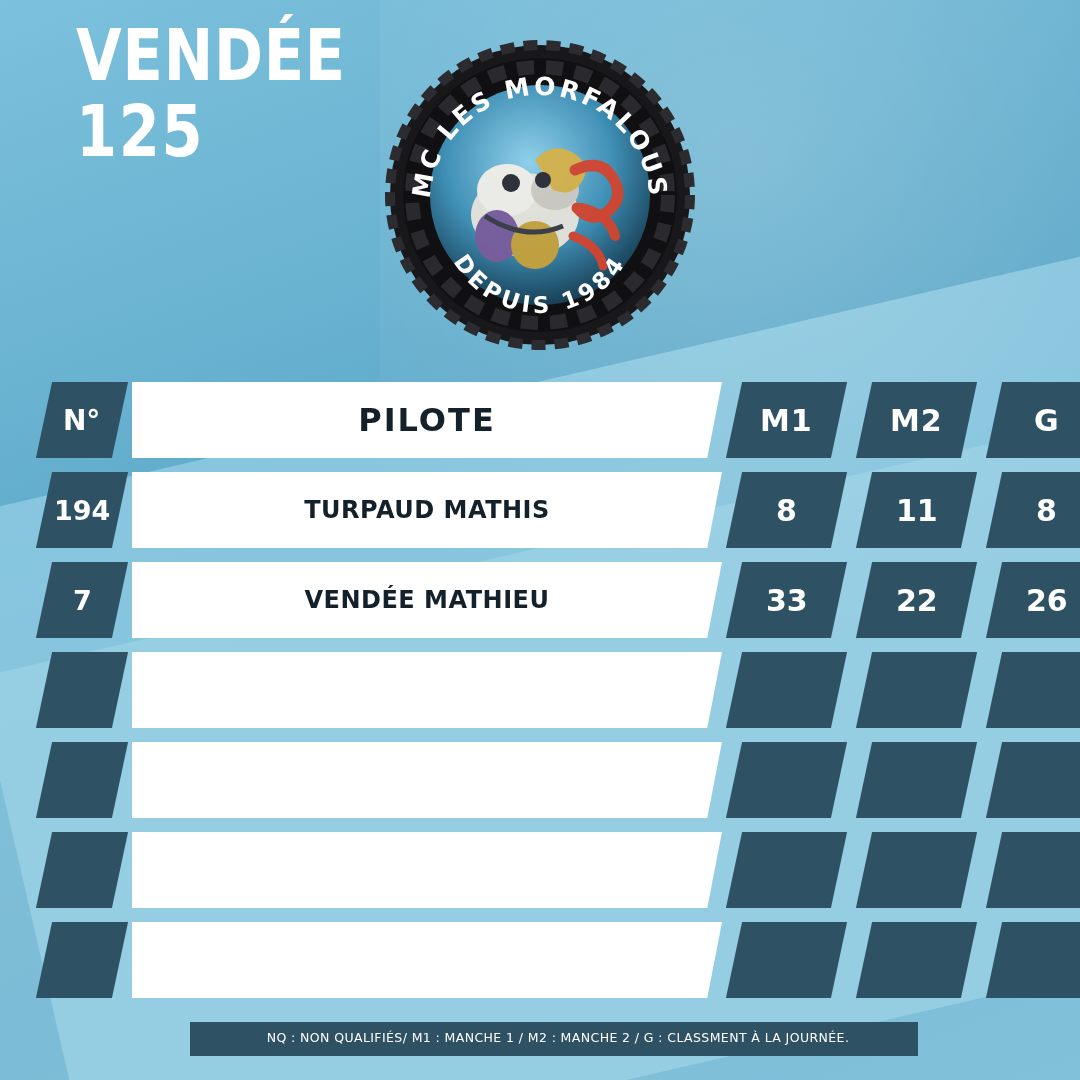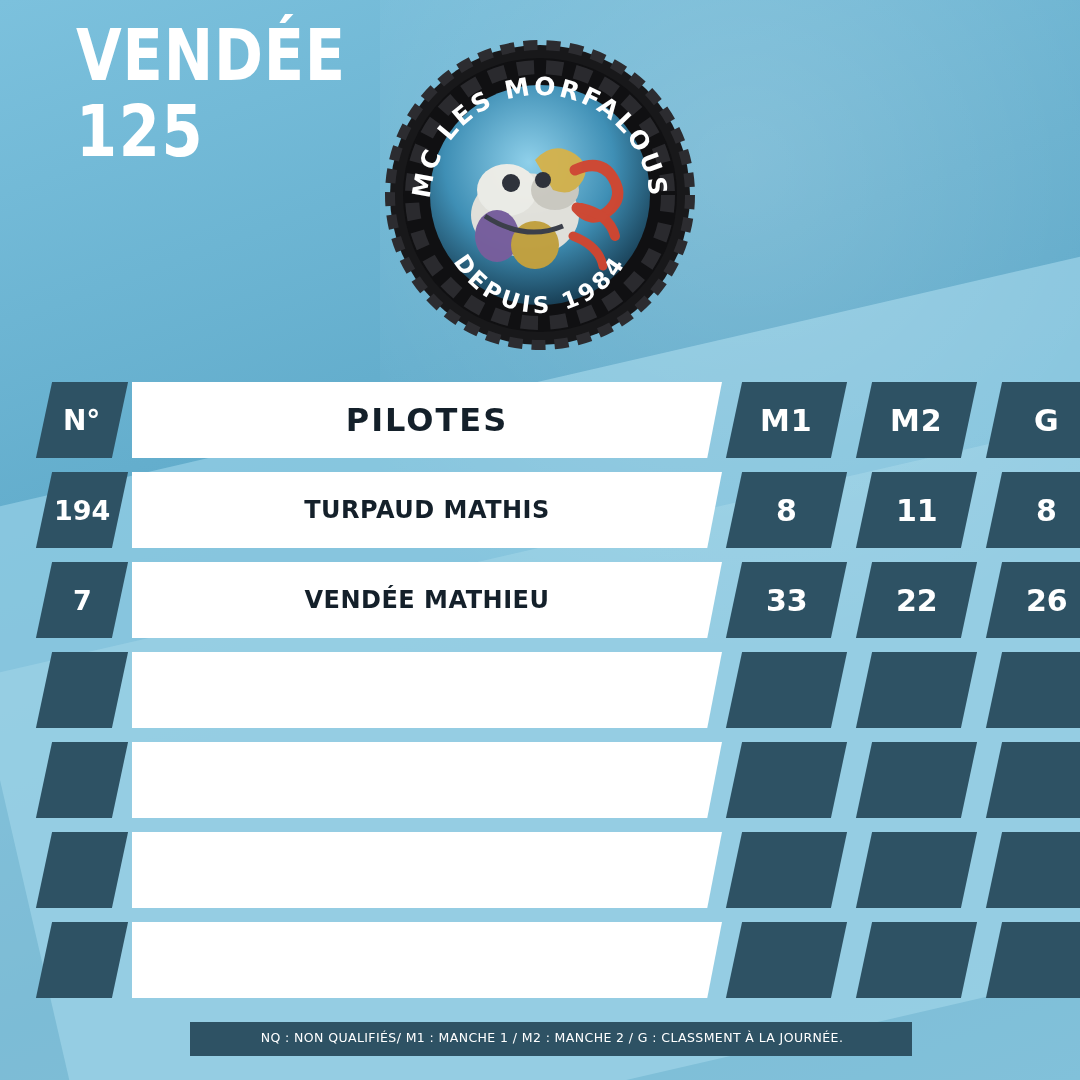--- a/index.html
+++ b/index.html
@@ -160,21 +160,21 @@
 
   
   .footer {
     position: absolute;
     left: 190px;
     top: 1022px;
     width: 700px;
     background: #2e5264;
     color: #ffffff;
     text-align: center;
-    padding: 7px 10px 9px 12px;
+    padding: 7px 10px 9px 18px;
     font-family: "DejaVu Sans", sans-serif;
     font-size: 12.5px;
     letter-spacing: 0.4px;
     line-height: 1.45;
   }
 </style>
 </head>
 <body>
 
 <div class="poster">
@@ -230,21 +230,21 @@
     </svg>
   </div>
 
   <div class="table">
 
     <div class="row header-row">
       <div class="cell c-num skew">
         <span class="unskew">N°</span>
       </div>
       <div class="cell c-pilote">
-        <span>PILOTES</span>
+        <span>PILOTE</span>
       </div>
       <div class="cell c-m1 skew">
         <span class="unskew">M1</span>
       </div>
       <div class="cell c-m2 skew">
         <span class="unskew">M2</span>
       </div>
       <div class="cell c-g skew">
         <span class="unskew">G</span>
       </div>

